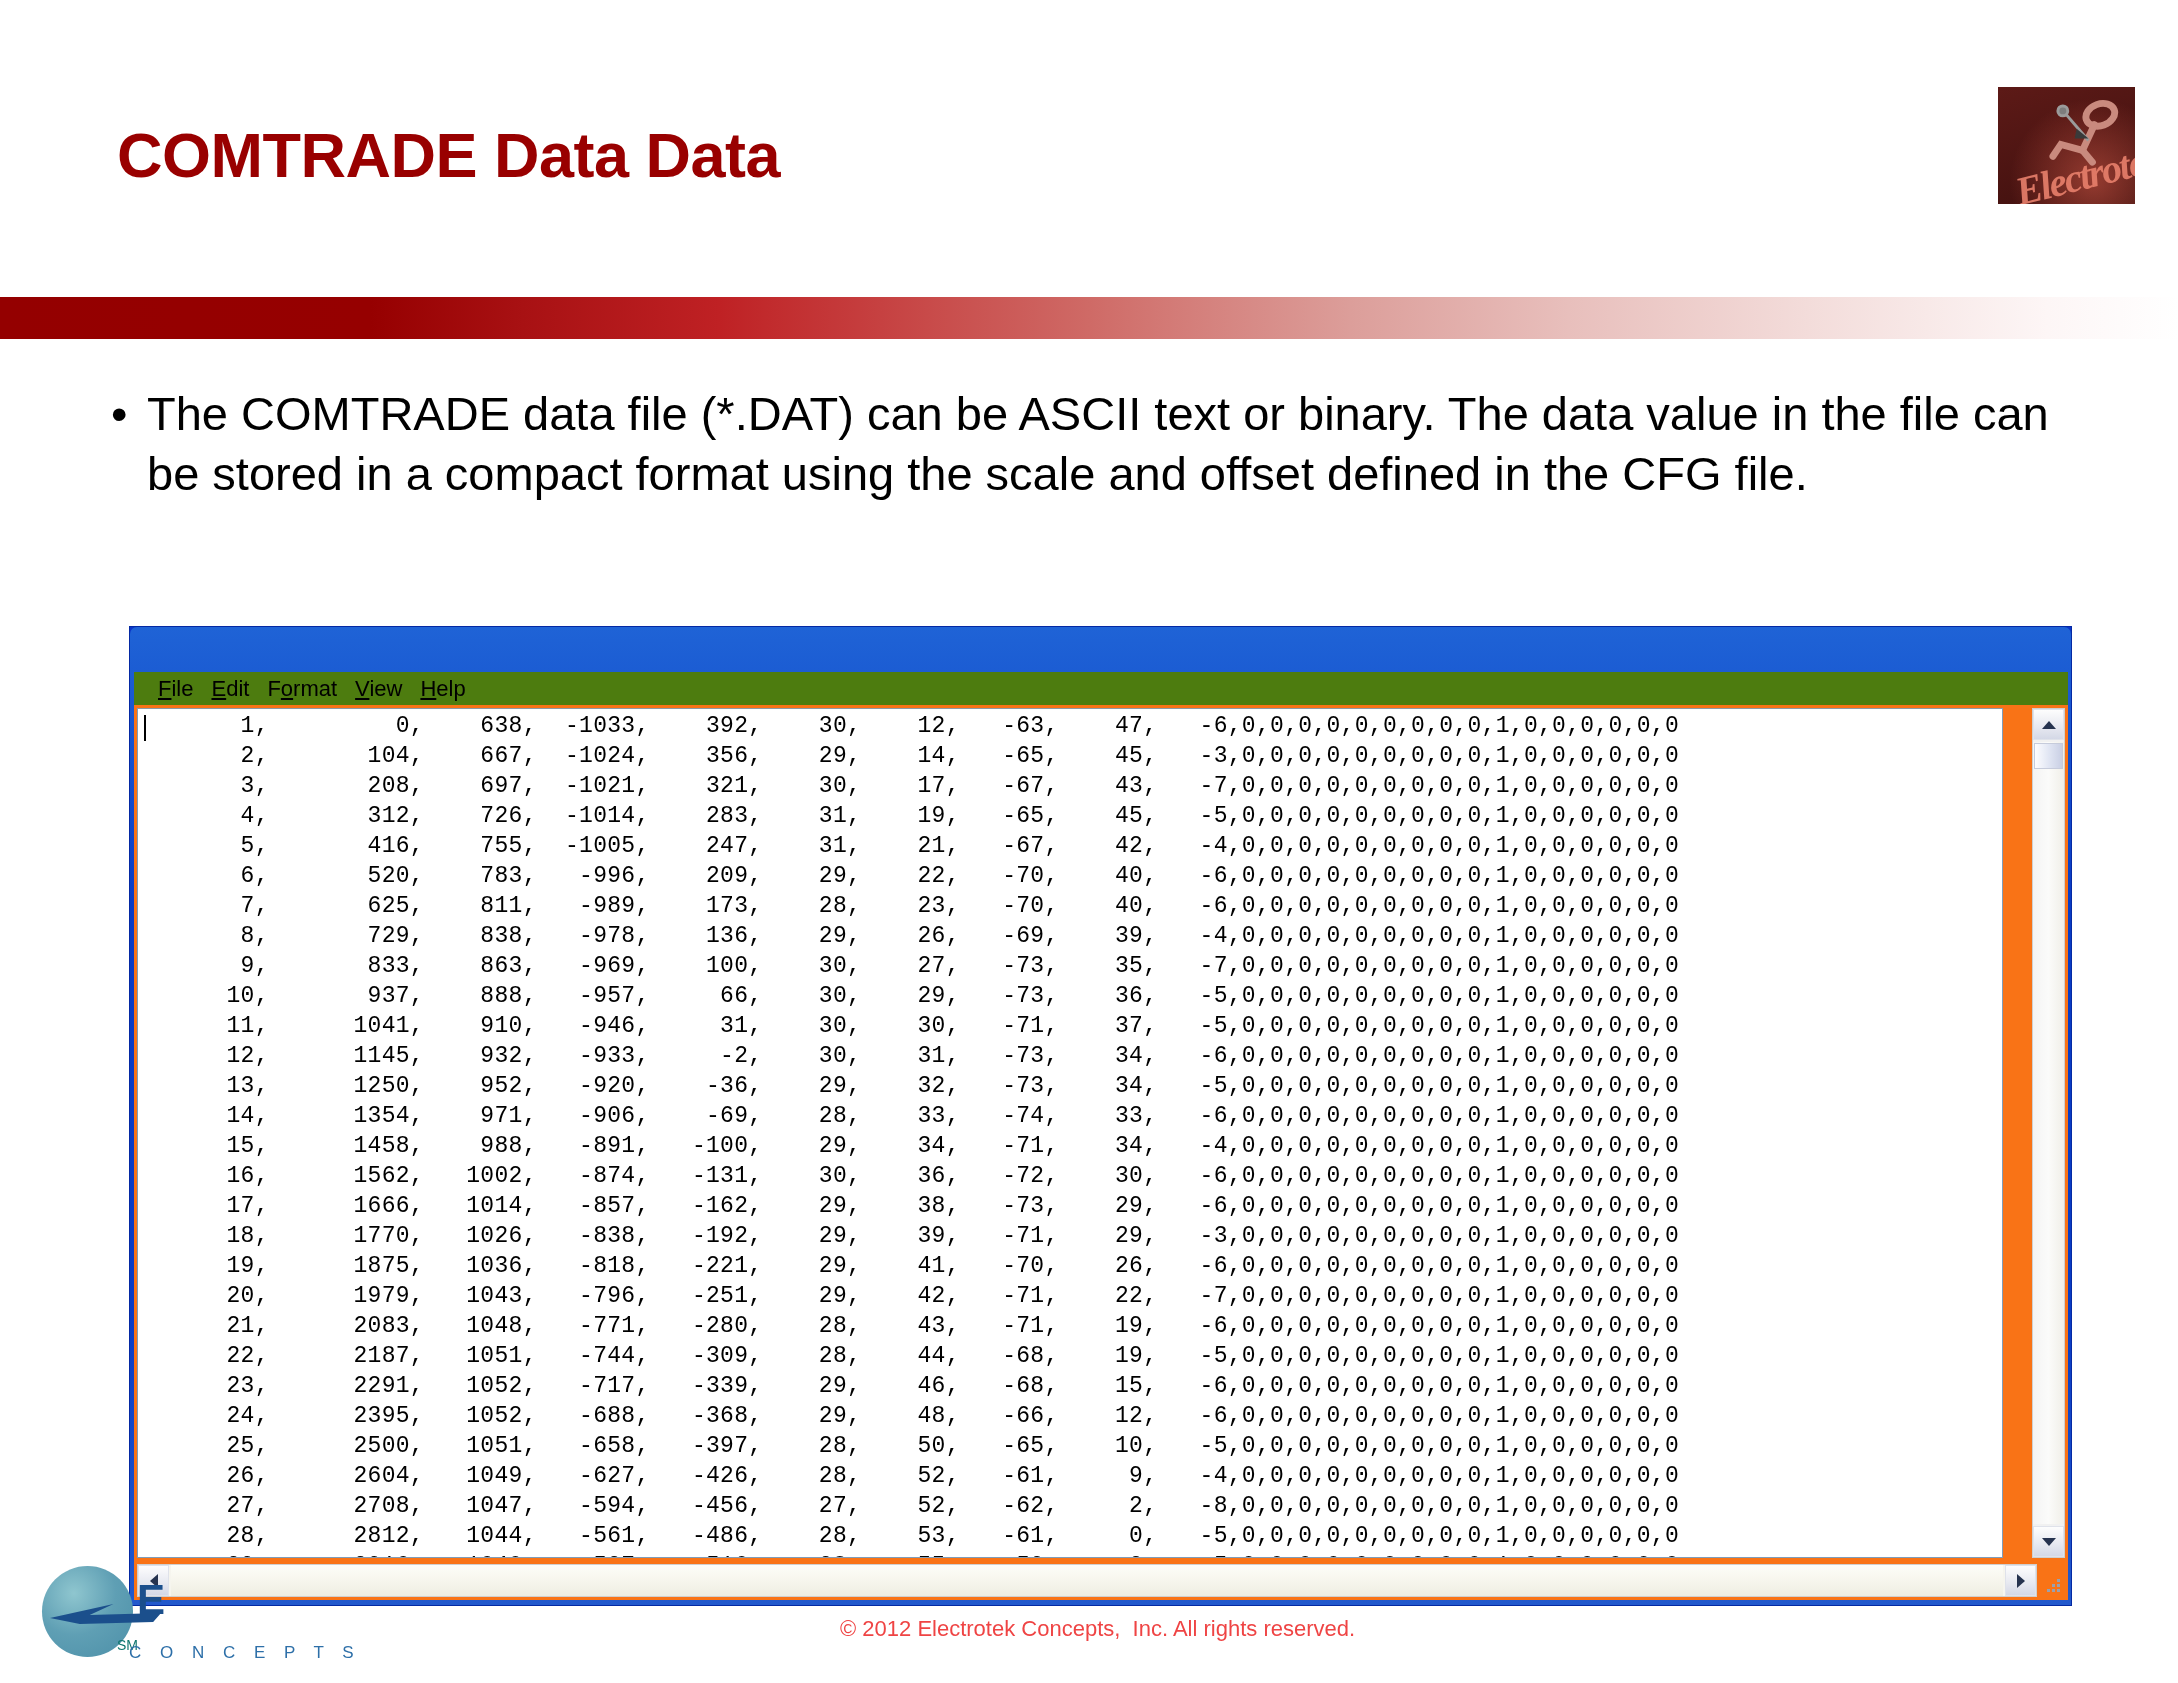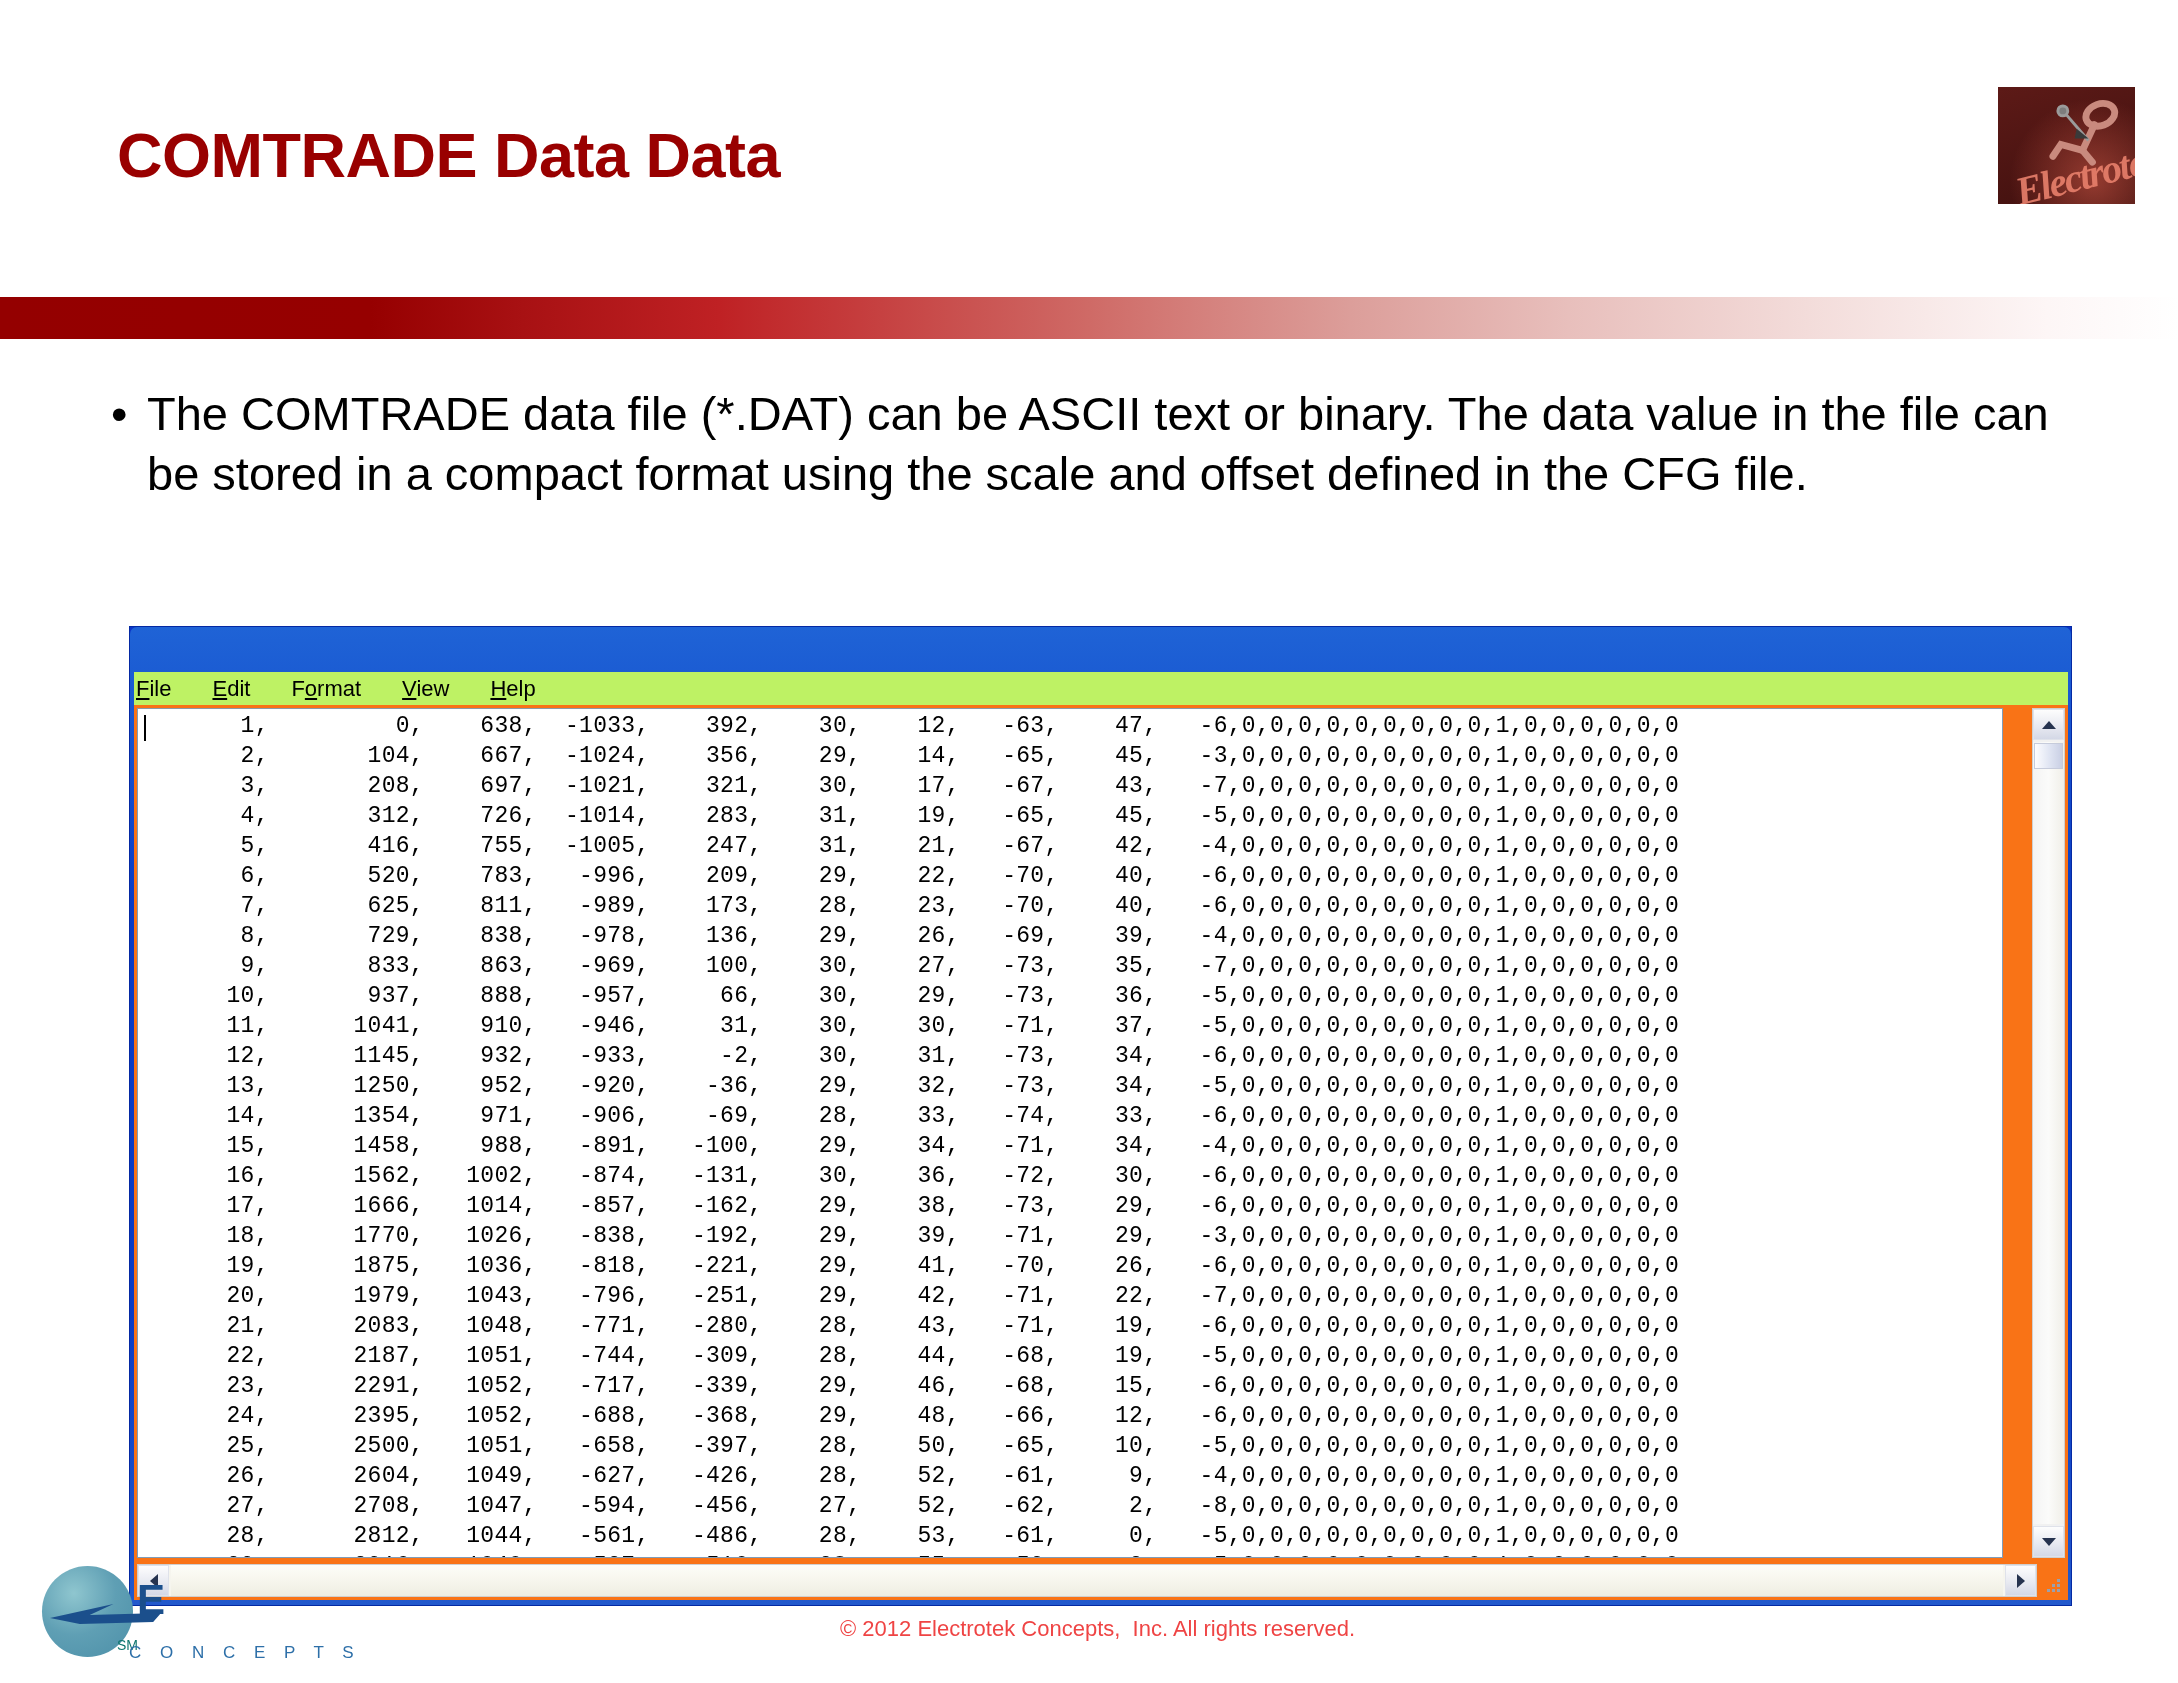--- a/index.html
+++ b/index.html
@@ -150,25 +150,25 @@
   .winbtn.close .g1, .winbtn.close .g2 {
     left: 8px; top: 14px; width: 24px; height: 5px; background: #ffffff;
   }
   .winbtn.close .g1 { transform: rotate(45deg); }
   .winbtn.close .g2 { transform: rotate(-45deg); }
 
   .np-menubar {
     position: absolute;
     left: 4px; top: 45px;
     width: 1934px; height: 34px;
-    background: #bef264;
+    background: #4d7c0f;
     display: flex;
     align-items: center;
-    padding-left: 2px;
-    gap: 41px;
+    padding-left: 24px;
+    gap: 18px;
     border-bottom: 1px solid #ddd9c3;
   }
   .np-menubar .mi {
     font-size: 22px;
     color: #000000;
     cursor: default;
   }
   .np-menubar .mi u { text-decoration: underline; }
 
   .np-client {

